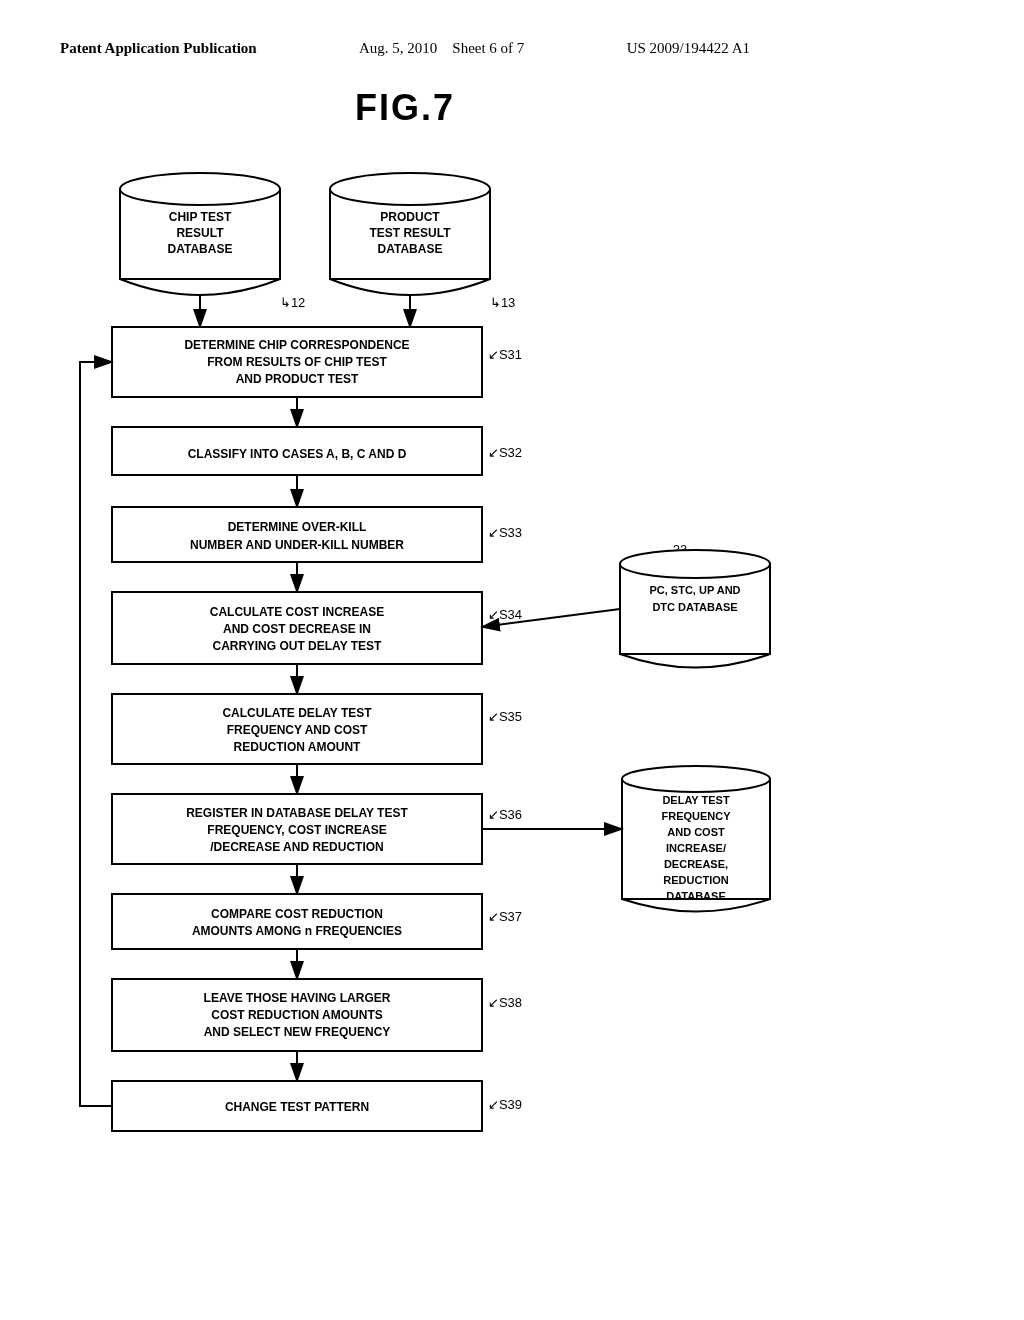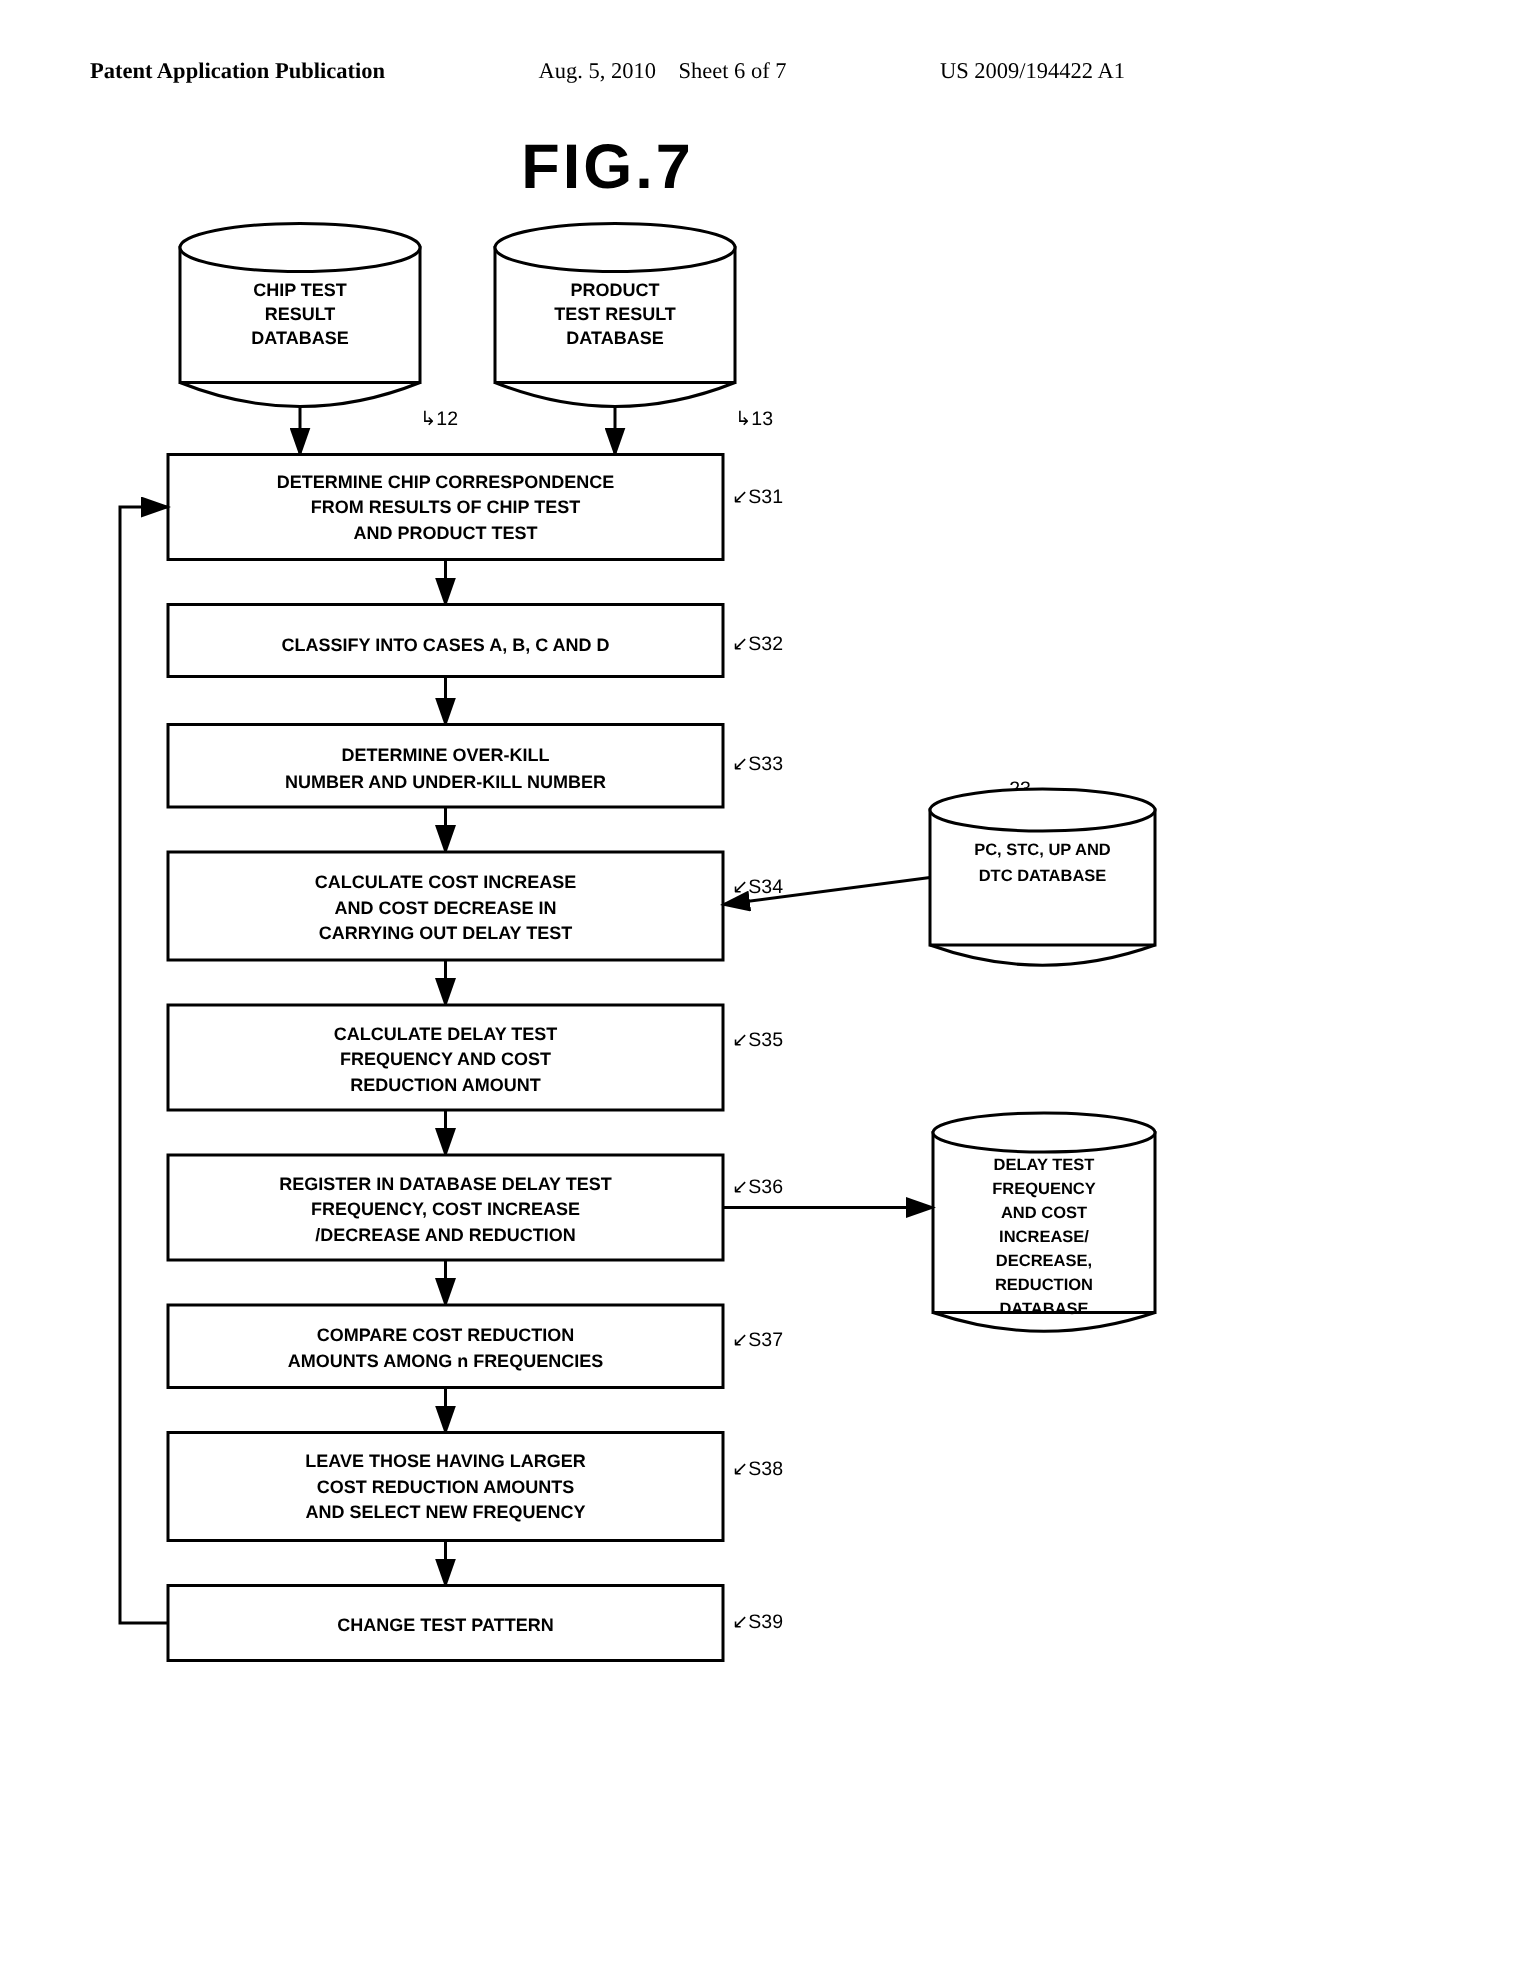--- a/index.html
+++ b/index.html
@@ -41,22 +41,23 @@
     }
 
     
     .diagram-area {
       padding: 20px 60px 20px 60px;
       position: relative;
     }
 
     .fig-title {
       text-align: center;
-      font-size: 42px;
+      font-size: 36px;
       font-weight: bold;
+      margin-bottom: 30px;
       font-family: Arial, sans-serif;
       letter-spacing: 2px;
     }
 
     
     .diagram-svg {
       display: block;
       margin: 0 auto;
     }
 

